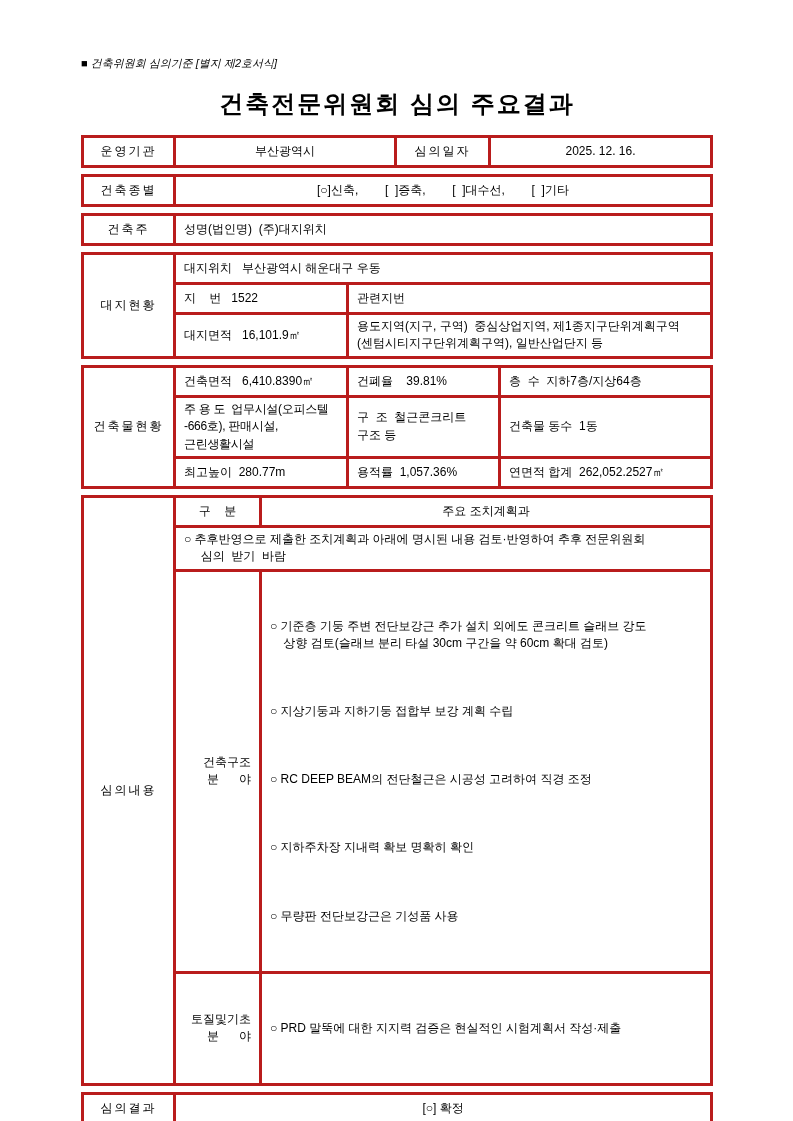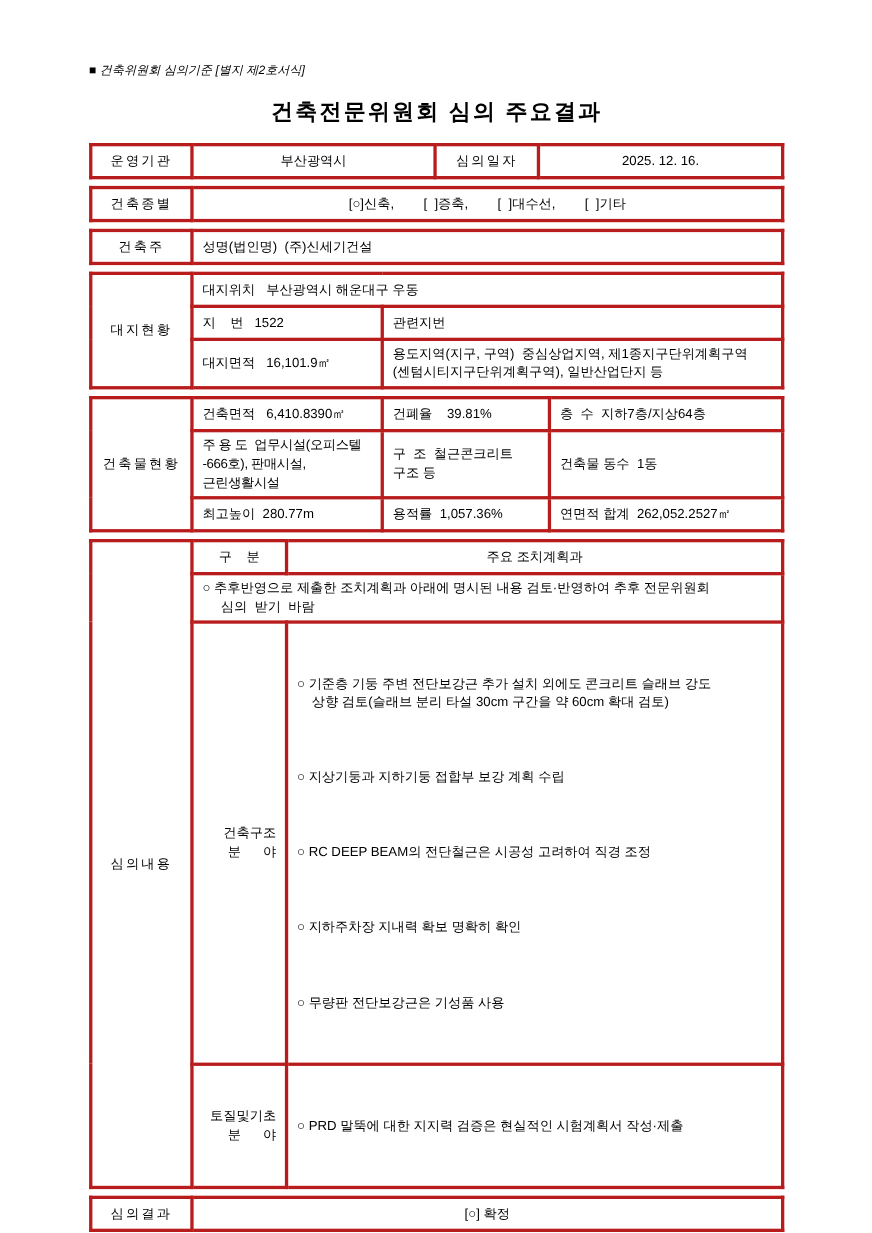--- a/index.html
+++ b/index.html
@@ -7,21 +7,21 @@
   body {
     width:793px; height:1121px;
     font-family:"Liberation Sans","DejaVu Sans",sans-serif;
     color:#000;
     position:relative;
   }
   .page { padding:56px 80px 0 81px; }
 
   .header-note { font-size:11px; letter-spacing:0px;font-style:italic; }
   .title {
-    text-align:center; font-size:20px; font-weight:bold;
+    text-align:center; font-size:24px; font-weight:bold;
     letter-spacing:2px; margin:17px 0 15px 0;
   }
   .instruction { font-size:11px; margin:0 0 5px 2px; white-space:pre-wrap; }
 
   table.form {
     width:100%; border-collapse:collapse; table-layout:fixed;
     border-top:2px solid #000; border-bottom:2px solid #000;
     margin-bottom:6px;
   }
   table.form tr { height:30px; }
@@ -87,21 +87,21 @@
     </table>
 
   <table class="form">
     <colgroup>
         <col style="width:92px">
         <col>
       </colgroup>
     <tbody>
         <tr>
       <td class="label">건축주</td>
-      <td>성명(법인명)  (주)신세기건설</td>
+      <td>성명(법인명)  (주)대지위치</td>
     </tr>
   </tbody>
     </table>
 
   <table class="form">
     <colgroup>
         <col style="width:92px">
         <col style="width:173px">
         <col>
       </colgroup>

